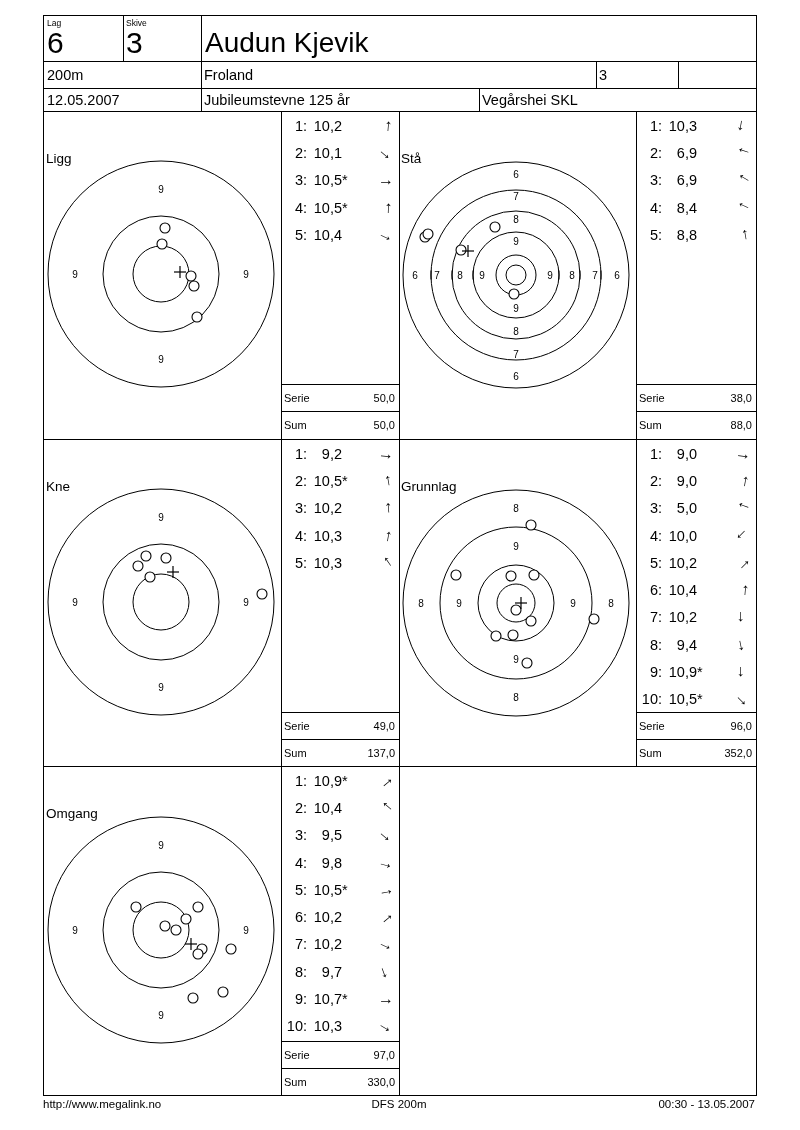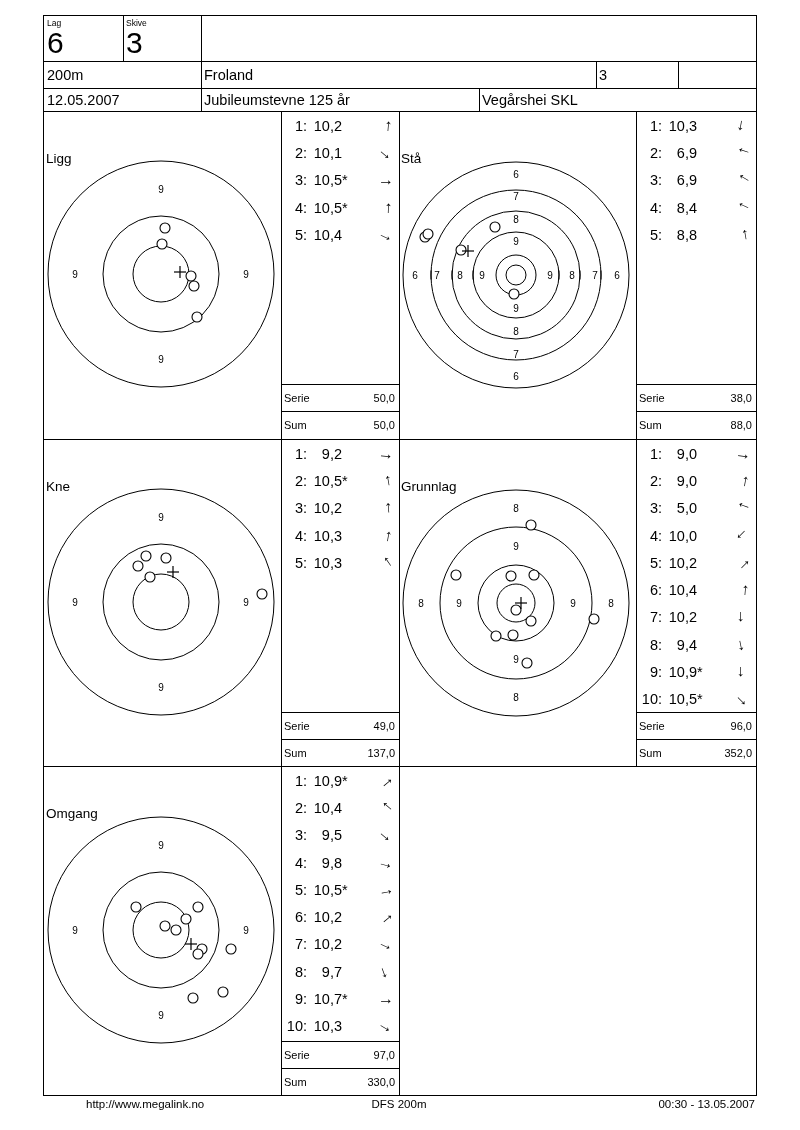--- a/index.html
+++ b/index.html
@@ -21,33 +21,34 @@
   .shot-row{display:flex;align-items:center;height:27.3px;font-size:14.5px;}
   .sn{width:26px;text-align:right;}
   .sv{width:35px;text-align:right;}
   .ss{width:9px;text-align:left;}
   .sa{flex:1;display:flex;justify-content:flex-end;align-items:center;padding-right:5px;}
   .sa span{display:inline-block;font-size:16px;line-height:1;}
   .srow{position:absolute;display:flex;align-items:center;font-size:11px;}
   .srow .lab{padding-left:3px;flex:1;text-align:left;}
   .srow .val{padding-right:4px;text-align:left;}
   .footer{position:absolute;left:43px;top:1098px;width:712px;height:15px;font-size:11.5px;}
-  .footer .fl{position:absolute;left:0;top:0;margin-left:43px;}
+  .footer .fl{position:absolute;left:0;top:0;}
   .footer .fc{position:absolute;left:50%;transform:translateX(-50%);top:0;}
   .footer .fr{position:absolute;right:0;top:0;}
 </style>
 </head>
 <body>
 
 <div class="sheet">
 
   <div class="cell tiny" style="left:3px;top:2px">Lag</div>
   <div class="cell big" style="left:3px;top:10px">6</div>
   <div class="cell tiny" style="left:82px;top:2px">Skive</div>
   <div class="cell big" style="left:82px;top:10px">3</div>
+  <div class="cell name" style="left:161px;top:11px">Audun Kjevik</div>
   <div class="cell txt" style="left:3px;top:51px">200m</div>
   <div class="cell txt" style="left:160px;top:51px">Froland</div>
   <div class="cell txt" style="left:555px;top:51px">3</div>
   <div class="cell txt" style="left:3px;top:76px">12.05.2007</div>
   <div class="cell txt" style="left:160px;top:76px">Jubileumstevne 125 år</div>
   <div class="cell txt" style="left:438px;top:76px">Vegårshei SKL</div>
 
   <div class="hl" style="left:0;top:45px;width:712px"></div>
   <div class="hl" style="left:0;top:72px;width:712px"></div>
   <div class="hl" style="left:0;top:95px;width:712px"></div>

